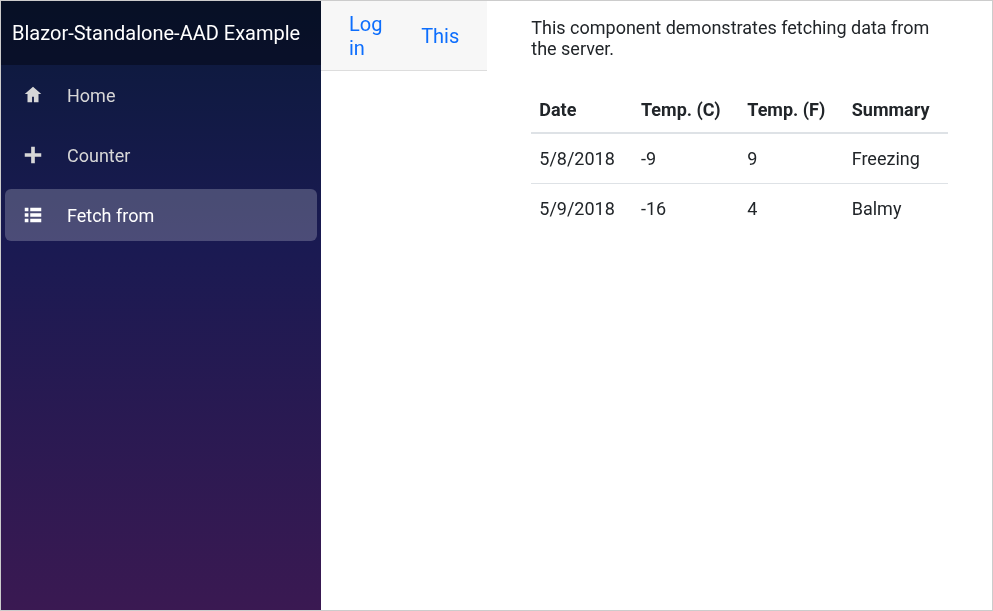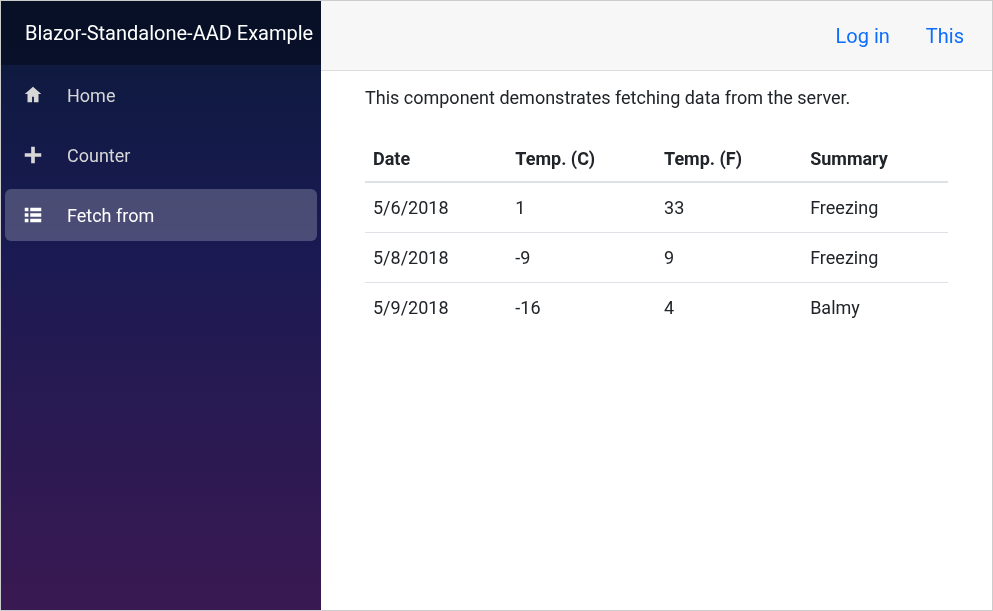--- a/index.html
+++ b/index.html
@@ -9,21 +9,21 @@
     .sidebar {
       width: 320px;
       flex-shrink: 0;
       background: linear-gradient(180deg, #0b1a3a 0%, #1a1a52 40%, #3a1952 100%);
       color: #fff;
       display: flex;
       flex-direction: column;
     }
     .sidebar-header {
       background: rgba(0,0,0,0.35);
-      padding: 20px 24px;
+      padding: 20px 11px;
       font-size: 20px;
       white-space: nowrap;
       overflow: hidden;
     }
     .nav {
       padding: 4px;
     }
     .nav-item {
       display: flex;
       align-items: center;
@@ -46,21 +46,20 @@
       align-items: center;
       justify-content: center;
       fill: currentColor;
       color: #d7d7d7;
     }
     .nav-item.active .nav-icon { color: #fff; }
 
     .main {
       flex: 1;
       display: flex;
-      flex-direction: column;
       background: #fff;
     }
     .topbar {
       display: flex;
       justify-content: flex-end;
       align-items: center;
       padding: 0 28px;
       height: 70px;
       background: #f7f7f7;
       border-bottom: 1px solid #ddd;
@@ -152,26 +151,20 @@
       <thead>
         <tr>
           <th>Date</th>
           <th>Temp. (C)</th>
           <th>Temp. (F)</th>
           <th>Summary</th>
         </tr>
       </thead>
       <tbody id="table-body">
           <tr>
-            <td>5/6/2018</td>
-            <td>1</td>
-            <td>33</td>
-            <td>Freezing</td>
-          </tr>
-          <tr>
             <td>5/8/2018</td>
             <td>-9</td>
             <td>9</td>
             <td>Freezing</td>
           </tr>
           <tr>
             <td>5/9/2018</td>
             <td>-16</td>
             <td>4</td>
             <td>Balmy</td>

